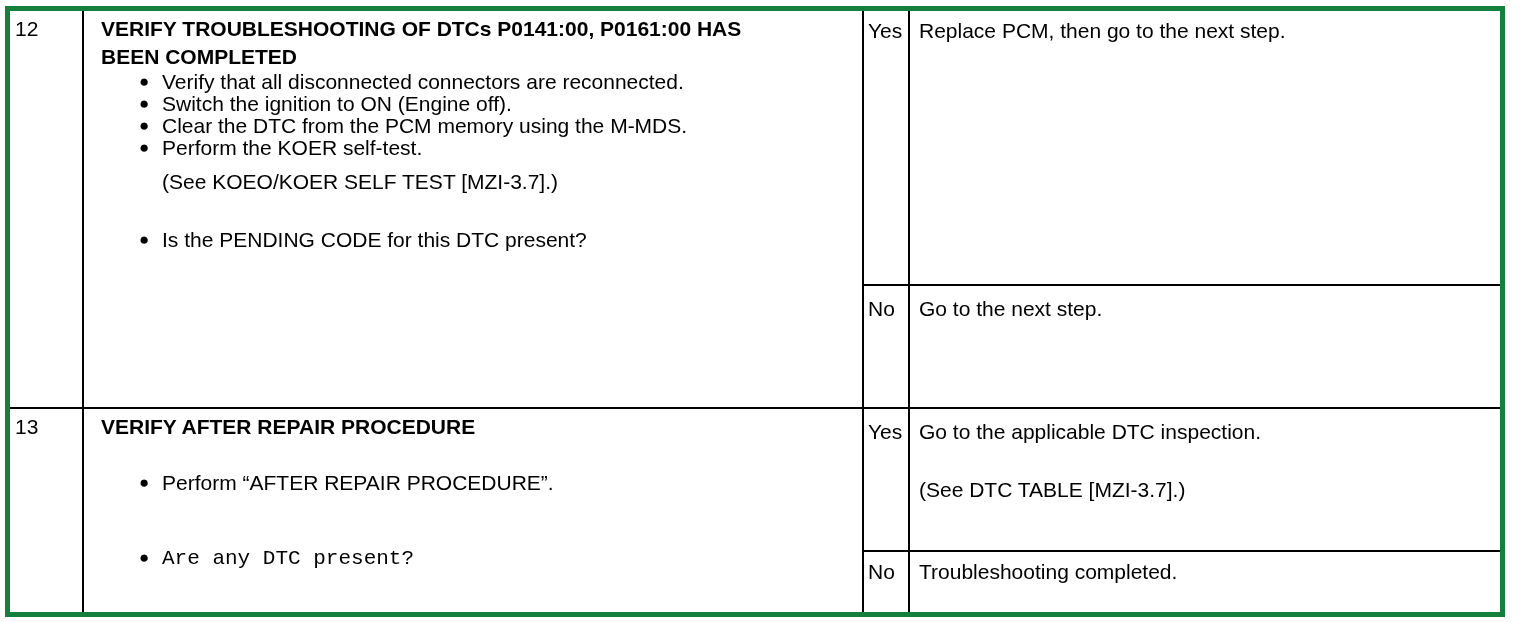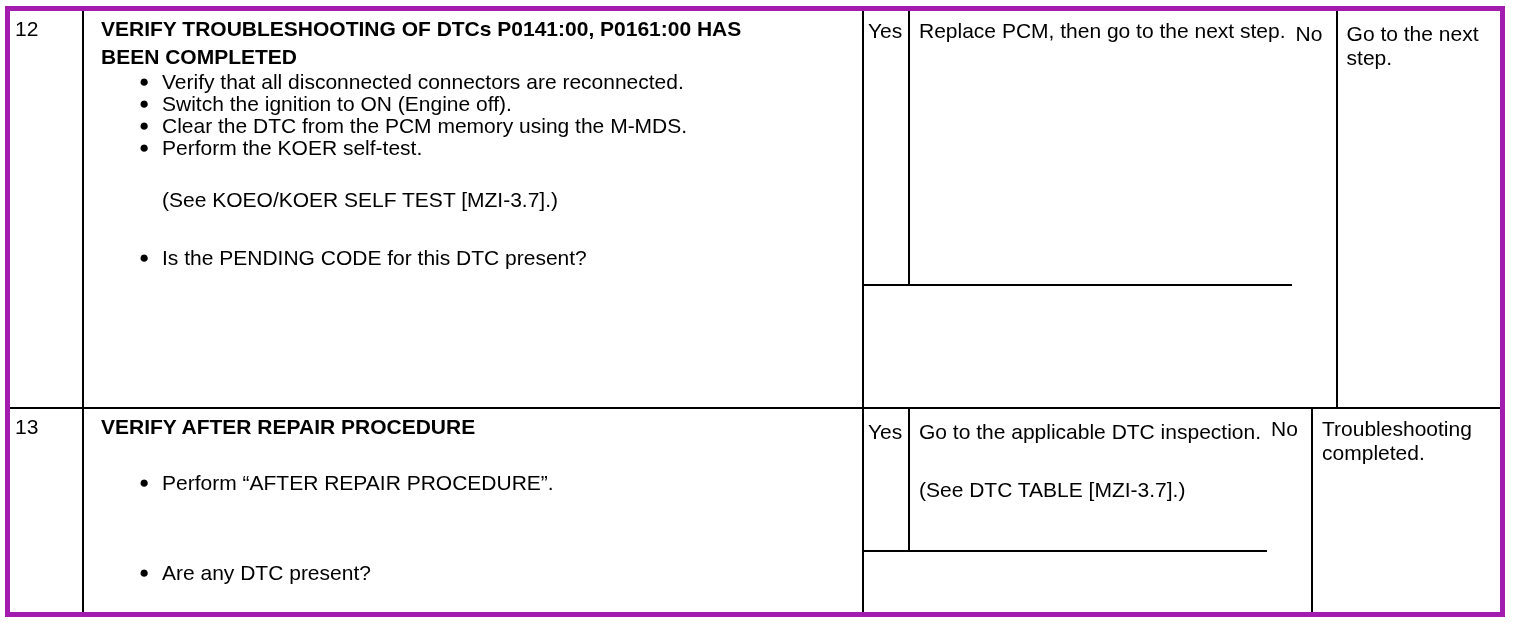--- a/index.html
+++ b/index.html
@@ -20,21 +20,21 @@
     font-size: 21px;
     -webkit-font-smoothing: none;
   }
   .ts-table {
     position: absolute;
     left: 5px;
     top: 6px;
     width: 1500px;
     height: 611px;
     box-sizing: border-box;
-    border: 5px solid #a21caf;
+    border: 5px solid #15803d;
     display: flex;
     flex-direction: column;
     background: #ffffff;
   }
   .trow {
     display: flex;
     flex-direction: row;
     min-height: 0;
   }
   .trow-12 { height: 396px; border-bottom: 2px solid #000000; }
@@ -49,21 +49,21 @@
   }
   .cell-action {
     width: 780px;
     border-right: 2px solid #000000;
     padding: 4px 4px 0 5px;
     flex: none;
   }
   .cell-results {
     flex: 1;
     display: flex;
-    flex-direction: row;
+    flex-direction: column;
     min-width: 0;
   }
   .result-subrow {
     display: flex;
     flex-direction: row;
     min-height: 0;
   }
   .subrow-split { border-bottom: 2px solid #000000; }
   .subrow-12-yes { height: 273px; }
   .subrow-12-no { flex: 1; }
@@ -101,24 +101,24 @@
   }
   .bullet .dot {
     position: absolute;
     left: 50px;
     top: 0;
     font-size: 17px;
     line-height: 22px;
   }
   .bullet .dot::before { content: "\25CF"; }
   .mt-a    { }
-  .mt-note { margin-top: 30px; }
+  .mt-note { margin-top: 12px; }
   .mt-last { margin-top: 36px; }
   .mt-b1   { margin-top: 31px; }
-  .mt-b2   { margin-top: 68px; }
+  .mt-b2   { margin-top: 54px; font-family: Liberation Mono, monospace; }
 
   .step-num { line-height: 26px; }
 </style>
 </head>
 <body>
 
 <div class="page">
   <div class="ts-table">
 
     <div class="trow trow-12">

